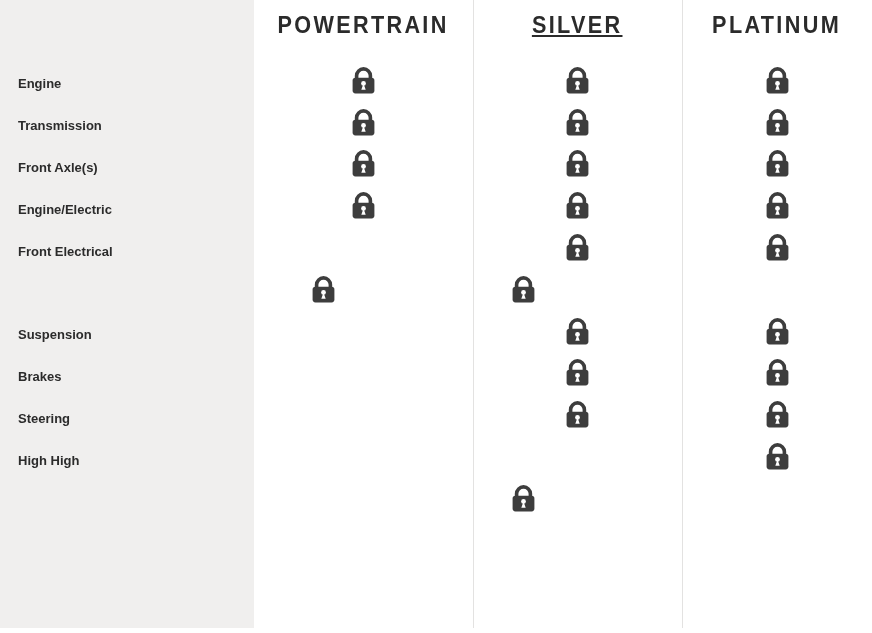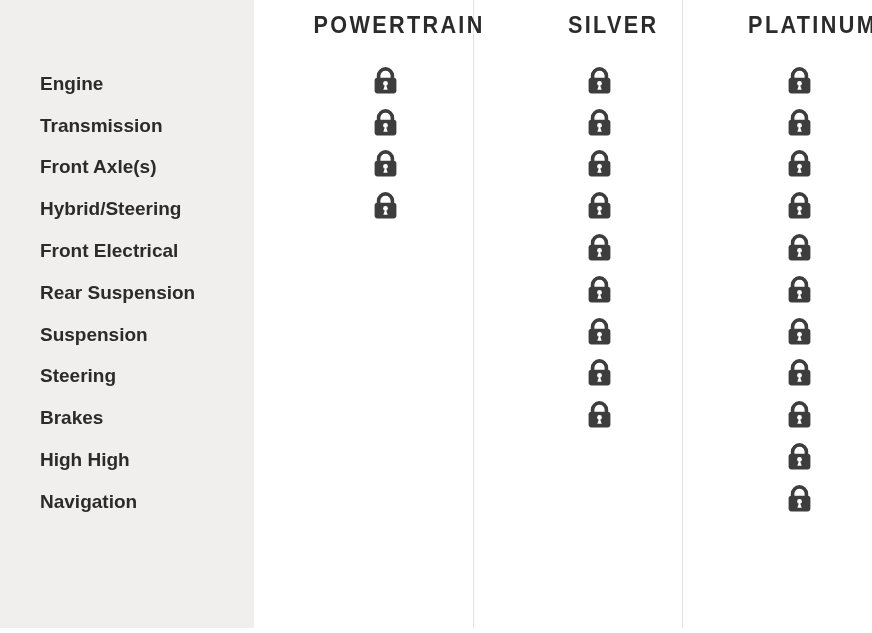--- a/index.html
+++ b/index.html
@@ -28,45 +28,44 @@
     width:1px;height:628px;
     background:var(--divider);
   }
   .divider.d1{left:473px;}
   .divider.d2{left:682px;}
   .grid{
     position:absolute;left:0;top:0;right:0;
     display:flex;flex-direction:column;
   }
   .header-row{
-    display:flex;height:63px;margin-left:36px;
+    display:flex;height:63px;
   }
   .c1{width:254px;flex:0 0 254px;}
   .c2{width:219px;flex:0 0 219px;}
-  .c3{width:209px;flex:0 0 209px;}
+  .c3{width:209px;flex:0 0 209px;text-decoration:underline;}
   .c4{width:190px;flex:0 0 190px;}
   .plan-header{
     display:flex;justify-content:center;align-items:flex-start;
     padding-top:10px;
     font-weight:700;font-size:23px;line-height:30px;
     letter-spacing:2.5px;
     color:var(--text);
     transform-origin:center top;
   }
   .plan-header span{display:inline-block;transform:scaleX(.94);}
   .row{
     display:flex;height:41.8px;align-items:center;
   }
   .row-label{
     padding-left:18px;
-    font-weight:700;font-size:19px;
+    font-weight:700;font-size:13px;
     color:var(--text);
     white-space:nowrap;
     box-sizing:border-box;
-    margin-left:22px;
   }
   .lock-cell{
     display:flex;justify-content:center;align-items:center;
     position:relative;top:-4px;
   }
   .lock-cell svg{display:block;color:var(--lock);}
   .lock-cell.uncovered svg{visibility:hidden;}
   .hidden-defs{position:absolute;width:0;height:0;overflow:hidden;}
 </style>
 </head>
@@ -151,21 +150,21 @@
             </svg>
     </div>
     <div class="c4 lock-cell">
       <svg width="23" height="28" viewBox="0 0 23 28">
               <use href="#lock"></use>
             </svg>
     </div>
   </div>
 
   <div class="row">
-    <div class="c1 row-label">Hybrid/Steering</div>
+    <div class="c1 row-label">Engine/Electric</div>
     <div class="c2 lock-cell">
       <svg width="23" height="28" viewBox="0 0 23 28">
               <use href="#lock"></use>
             </svg>
     </div>
     <div class="c3 lock-cell">
       <svg width="23" height="28" viewBox="0 0 23 28">
               <use href="#lock"></use>
             </svg>
     </div>
@@ -189,21 +188,20 @@
             </svg>
     </div>
     <div class="c4 lock-cell">
       <svg width="23" height="28" viewBox="0 0 23 28">
               <use href="#lock"></use>
             </svg>
     </div>
   </div>
 
   <div class="row">
-    <div class="c1 row-label">Rear Suspension</div>
     <div class="c2 lock-cell uncovered">
       <svg width="23" height="28" viewBox="0 0 23 28">
               <use href="#lock"></use>
             </svg>
     </div>
     <div class="c3 lock-cell">
       <svg width="23" height="28" viewBox="0 0 23 28">
               <use href="#lock"></use>
             </svg>
     </div>
@@ -228,79 +226,78 @@
             </svg>
     </div>
     <div class="c4 lock-cell">
       <svg width="23" height="28" viewBox="0 0 23 28">
               <use href="#lock"></use>
             </svg>
     </div>
   </div>
 
   <div class="row">
+    <div class="c1 row-label">Brakes</div>
+    <div class="c2 lock-cell uncovered">
+      <svg width="23" height="28" viewBox="0 0 23 28">
+              <use href="#lock"></use>
+            </svg>
+    </div>
+    <div class="c3 lock-cell">
+      <svg width="23" height="28" viewBox="0 0 23 28">
+              <use href="#lock"></use>
+            </svg>
+    </div>
+    <div class="c4 lock-cell">
+      <svg width="23" height="28" viewBox="0 0 23 28">
+              <use href="#lock"></use>
+            </svg>
+    </div>
+  </div>
+
+  <div class="row">
     <div class="c1 row-label">Steering</div>
     <div class="c2 lock-cell uncovered">
       <svg width="23" height="28" viewBox="0 0 23 28">
               <use href="#lock"></use>
             </svg>
     </div>
     <div class="c3 lock-cell">
       <svg width="23" height="28" viewBox="0 0 23 28">
               <use href="#lock"></use>
             </svg>
     </div>
     <div class="c4 lock-cell">
       <svg width="23" height="28" viewBox="0 0 23 28">
               <use href="#lock"></use>
             </svg>
     </div>
   </div>
 
   <div class="row">
-    <div class="c1 row-label">Brakes</div>
-    <div class="c2 lock-cell uncovered">
-      <svg width="23" height="28" viewBox="0 0 23 28">
-              <use href="#lock"></use>
-            </svg>
-    </div>
-    <div class="c3 lock-cell">
-      <svg width="23" height="28" viewBox="0 0 23 28">
-              <use href="#lock"></use>
-            </svg>
-    </div>
-    <div class="c4 lock-cell">
-      <svg width="23" height="28" viewBox="0 0 23 28">
-              <use href="#lock"></use>
-            </svg>
-    </div>
-  </div>
-
-  <div class="row">
     <div class="c1 row-label">High High</div>
     <div class="c2 lock-cell uncovered">
       <svg width="23" height="28" viewBox="0 0 23 28">
               <use href="#lock"></use>
             </svg>
     </div>
     <div class="c3 lock-cell uncovered">
       <svg width="23" height="28" viewBox="0 0 23 28">
               <use href="#lock"></use>
             </svg>
     </div>
     <div class="c4 lock-cell">
       <svg width="23" height="28" viewBox="0 0 23 28">
               <use href="#lock"></use>
             </svg>
     </div>
   </div>
 
 
   <div class="row">
-    <div class="c1 row-label">Navigation</div>
     <div class="c2 lock-cell uncovered">
       <svg width="23" height="28" viewBox="0 0 23 28">
               <use href="#lock"></use>
             </svg>
     </div>
     <div class="c3 lock-cell uncovered">
       <svg width="23" height="28" viewBox="0 0 23 28">
               <use href="#lock"></use>
             </svg>
     </div>

